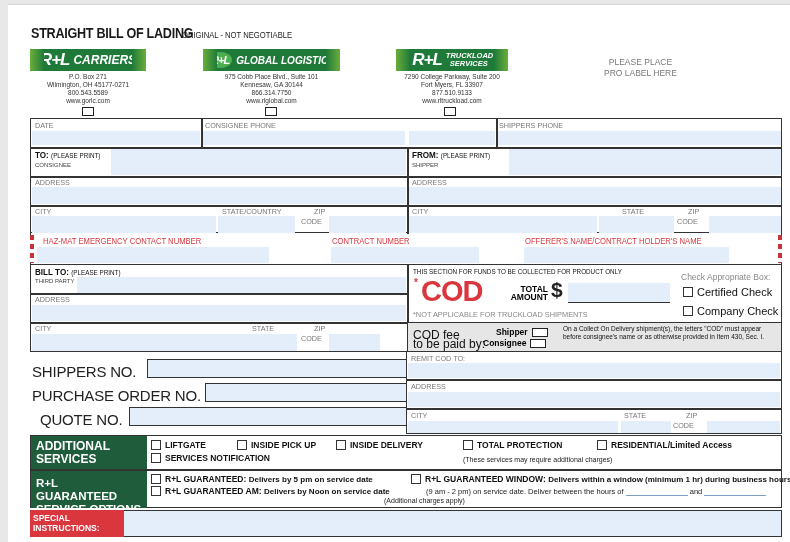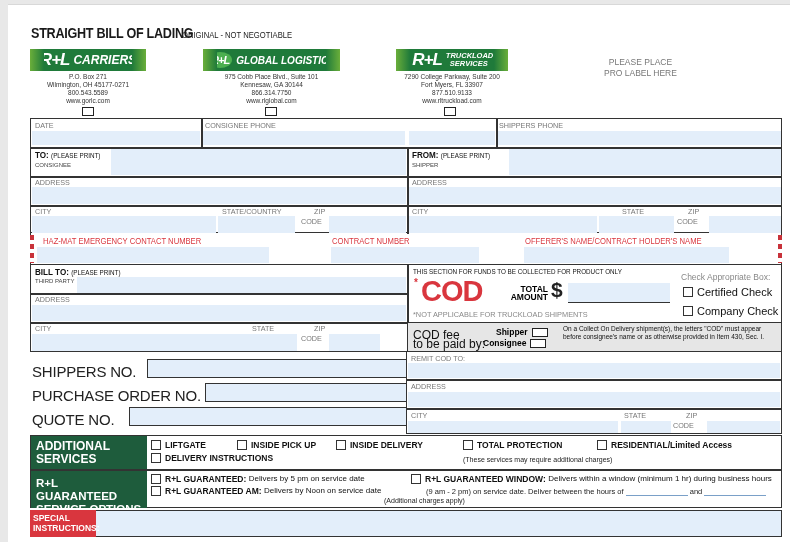--- a/index.html
+++ b/index.html
@@ -25,22 +25,22 @@
 .bold-lbl{position:absolute;font-size:9px;font-weight:bold;color:#111;transform:scaleX(0.9);transform-origin:left}
 .small-lbl{position:absolute;font-size:6px;color:#444;text-transform:uppercase}
 .red{color:#d9363e}
 .redlbl{position:absolute;font-size:8.5px;color:#d9363e;transform:scaleX(0.9);transform-origin:left}
 .haz-edge{position:absolute;width:4px;background:repeating-linear-gradient(180deg,#c8323a 0 5px,#fff 5px 9px)}
 .big{position:absolute;font-size:15px;font-weight:normal;color:#222;letter-spacing:-0.2px}
 .inbox{position:absolute;height:19px;border:1.5px solid #333;background:#e3eefa}
 .greenhdr{position:absolute;background:#1e5c3c;color:#fff;font-weight:bold;font-size:12px;line-height:13px;padding:4px 5px}
 .redhdr{position:absolute;background:#d9363e;color:#fff;font-weight:bold;font-size:8.5px;line-height:10px;padding:3px 3px}
 .chk{display:inline-block;width:10px;height:10px;border:1px solid #333;background:#fff;vertical-align:middle;margin-right:4px}
-.opt{position:absolute;font-size:8.5px;font-weight:bold;color:#111;white-space:nowrap;display:flex;align-items:flex-start}
-.desc{font-weight:normal;font-size:8px}
+.opt{position:absolute;font-size:8.5px;font-weight:bold;color:#111;white-space:nowrap;display:flex;align-items:flex-end}
+.desc{font-weight:bold;font-size:8px}
 .note{position:absolute;font-size:7.5px;color:#222;white-space:nowrap}
 .blank{display:inline-block;border-bottom:1px solid #7aa0c8;width:62px;height:8px;vertical-align:bottom}
 </style>
 </head>
 <body>
 
 <div class="page">
 
   <div class="abs title">STRAIGHT BILL OF LADING</div>
   <div class="abs subtitle">ORIGINAL - NOT NEGOTIABLE</div>
@@ -201,21 +201,21 @@
         </div>
       <div class="abs" style="left:155px;top:2px;width:218px;font-size:6.5px;line-height:7.5px;color:#111">On a Collect On Delivery shipment(s), the letters "COD" must appear before consignee's name or as otherwise provided in Item 430, Sec. I.</div>
     </div>
   </div>
 
   <div class="abs" style="left:22px;top:347px;width:376px;height:82px">
     <div class="big" style="left:2px;top:11px">SHIPPERS NO.</div>
     <div class="inbox" style="left:117px;top:7px;width:260px"></div>
     <div class="big" style="left:2px;top:35px">PURCHASE ORDER NO.</div>
     <div class="inbox" style="left:175px;top:31px;width:202px"></div>
-    <div class="big" style="left:2px;top:59px">QUOTE NO.</div>
+    <div class="big" style="left:10px;top:59px">QUOTE NO.</div>
     <div class="inbox" style="left:99px;top:55px;width:278px"></div>
   </div>
 
   <div class="abs" style="left:398px;top:347px;width:376px;height:82px;border-left:1.5px solid #333;border-right:1.5px solid #333;border-bottom:1.5px solid #333">
     <div class="lbl" style="left:4px;top:2px">REMIT COD TO:</div>
     <div class="fill" style="left:1px;top:11px;width:372px;height:15px"></div>
     <div class="hline" style="top:27px"></div>
     <div class="lbl" style="left:4px;top:30px">ADDRESS</div>
     <div class="fill" style="left:1px;top:40px;width:372px;height:15px"></div>
     <div class="hline" style="top:56px"></div>
@@ -248,35 +248,35 @@
     <div class="opt" style="left:432px;top:4px">
         <span class="chk"></span>
         <span>TOTAL PROTECTION</span>
       </div>
     <div class="opt" style="left:566px;top:4px">
         <span class="chk"></span>
         <span>RESIDENTIAL/Limited Access</span>
       </div>
     <div class="opt" style="left:120px;top:17px">
         <span class="chk"></span>
-        <span>DELIVERY INSTRUCTIONS</span>
+        <span>SERVICES NOTIFICATION</span>
       </div>
     <div class="note" style="left:432px;top:20px;font-size:7px">(These services may require additional charges)</div>
     <div class="hline" style="top:33px"></div>
 
     <div class="greenhdr" style="left:0;top:34.5px;width:116px;height:37px;font-size:11.5px;padding-top:6px">
       <div>R+L GUARANTEED</div>
         <div>SERVICE OPTIONS</div>
     </div>
     <div class="opt" style="left:120px;top:38px"><span class="chk"></span><span>R+L GUARANTEED:</span>&nbsp;<span class="desc">Delivers by 5 pm on service date</span></div>
     <div class="opt" style="left:120px;top:50px"><span class="chk"></span><span>R+L GUARANTEED AM:</span>&nbsp;<span class="desc">Delivers by Noon on service date</span></div>
     <div class="opt" style="left:380px;top:38px"><span class="chk"></span><span>R+L GUARANTEED WINDOW:</span>&nbsp;<span class="desc">Delivers within a window (minimum 1 hr) during business hours</span></div>
     <div class="note" style="left:395px;top:51px"><span>(9 am - 2 pm) on service date.  Deliver between the hours of</span> <span class="blank"></span> <span>and</span> <span class="blank"></span></div>
     <div class="note" style="left:353px;top:61px;font-size:7px">(Additional charges apply)</div>
   </div>
 
   <div class="abs" style="left:22px;top:505px;width:752px;height:27px;border:1.5px solid #333;background:#e3eefa">
-    <div class="redhdr" style="left:-1px;top:-1px;width:66px;height:27px">
+    <div class="redhdr" style="left:-1px;top:-1px;width:94px;height:27px">
       <div>SPECIAL</div>
         <div>INSTRUCTIONS:</div>
     </div>
   </div>
 </div>
 
 </body></html>

